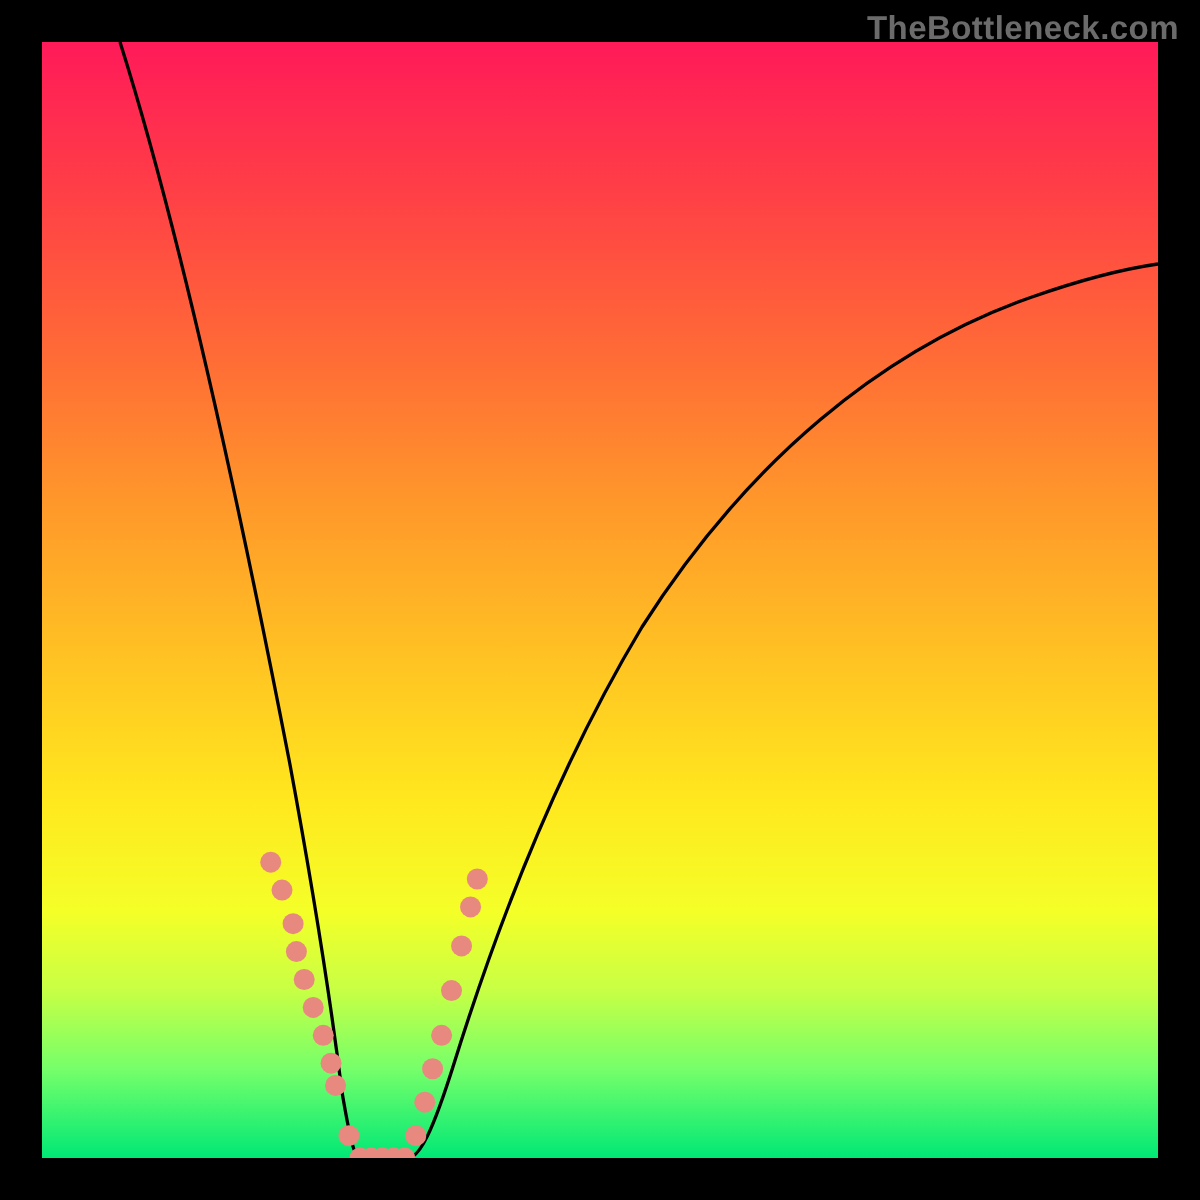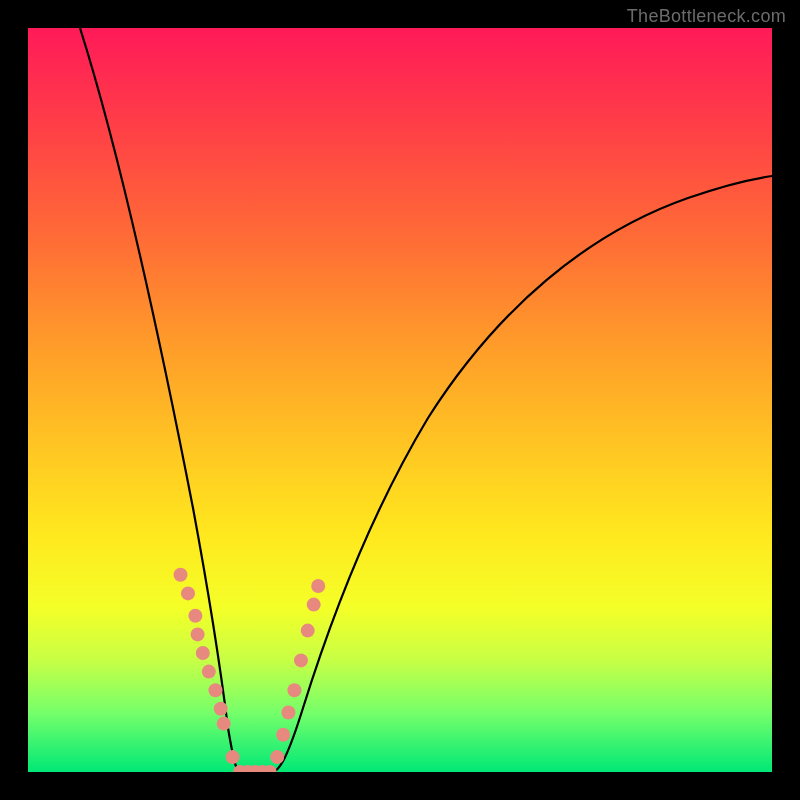--- a/index.html
+++ b/index.html
@@ -35,22 +35,22 @@
       #f4ff28 78%,
       #c7ff45 85%,
       #76ff6a 92%,
       #00e876 100%);
   }
   .watermark {
     position: absolute;
     top: 6px;
     right: 14px;
     color: #6b6b6b;
-    font-size: 18px;
-    font-weight: 400;
+    font-size: 22px;
+    font-weight: 700;
     letter-spacing: 0.3px;
   }
   svg.curve {
     position: absolute;
     top: 0;
     left: 0;
     width: 744px;
     height: 744px;
   }
   .curve path {

